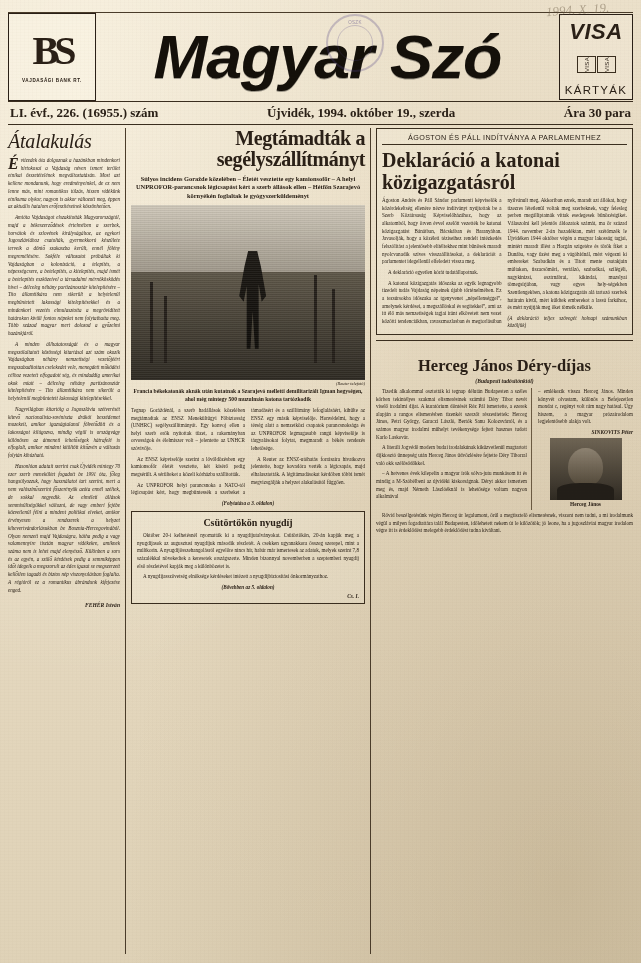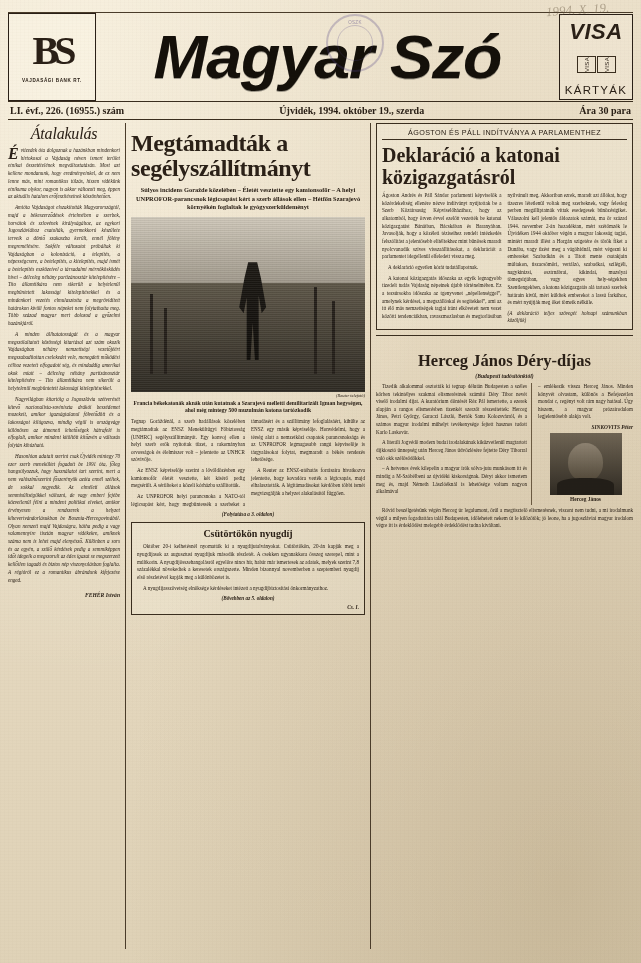--- a/index.html
+++ b/index.html
@@ -61,21 +61,21 @@
   .chip{width:15px;height:17px;border:1px solid #3a2e1f;
     font-size:6px;display:flex;align-items:center;justify-content:center;
     font-family:"Liberation Sans",sans-serif;transform:rotate(-90deg);letter-spacing:.3px;}
   .visa-kart{font-family:"Liberation Sans",sans-serif;font-size:11.5px;letter-spacing:1.3px;}
   .slogan{
     text-align:center;font-family:"Liberation Sans",sans-serif;
     font-size:12.5px;letter-spacing:3.4px;margin:7px 0 5px 0;color:#241c12;
   }
   .issue-row{
     display:flex;justify-content:space-between;align-items:center;
-    font-size:10px;font-weight:bold;padding:3px 2px 3px 2px;
+    font-size:13px;font-weight:bold;padding:3px 2px 3px 2px;
   }
   .issue-row .mid{flex:1;text-align:center;}
   .stamp{
     position:absolute;left:318px;top:14px;width:54px;height:54px;border-radius:50%;
     border:2px solid rgba(78,64,132,.55);opacity:.5;pointer-events:none;
     display:flex;align-items:center;justify-content:center;overflow:hidden;
   }
   .stamp::after{content:"";width:34px;height:34px;border-radius:50%;
     border:1.5px solid rgba(78,64,132,.5);}
   .stamp-txt{position:absolute;font-size:4.5px;color:#4e4084;font-family:"Liberation Sans",sans-serif;
@@ -86,34 +86,34 @@
   
   #grid{display:flex;gap:0;margin-top:3px;height:826px;}
   #col-left{width:118px;flex:0 0 118px;padding-right:5px;box-sizing:border-box;
     border-right:1px solid #4a3c2a;}
   #col-mid{width:245px;flex:0 0 245px;padding:0 5px;box-sizing:border-box;
     border-right:1px solid #4a3c2a;}
   #col-right{flex:1 1 auto;padding-left:5px;box-sizing:border-box;}
 
   
   .edit-title{
-    font-size:16px;font-style:italic;font-weight:normal;text-align:center;
+    font-size:20px;font-style:italic;font-weight:normal;
     margin:2px 0 4px 0;font-family:"Liberation Serif",serif;letter-spacing:-.2px;
   }
   .edit-body{font-size:5.1px;line-height:1.52;text-align:justify;font-style:italic;
     column-count:1;hyphens:auto;}
   .edit-body p{margin:0 0 3px 0;text-indent:7px;}
   .edit-body p.first{text-indent:0;}
   .dropcap{float:left;font-size:16px;line-height:12px;font-style:italic;font-weight:bold;
     padding:1px 2px 0 0;}
   .sig{text-align:right;font-size:5.6px;font-weight:bold;font-style:italic;margin-top:5px;}
 
   
   .head-main{
-    font-size:24px;font-weight:bold;text-align:left;line-height:1.05;margin:8px 0 5px 0;
+    font-size:20px;font-weight:bold;text-align:right;line-height:1.05;margin:0 0 5px 0;
     letter-spacing:-.4px;
   }
   .deck{font-size:6.4px;font-weight:bold;text-align:center;line-height:1.32;margin:0 0 5px 0;}
   .photo{
     width:100%;height:175px;position:relative;overflow:hidden;border:0;
     background:
       linear-gradient(180deg,#b9b0a0 0%,#8e8578 26%,#6d6659 48%,#4e483f 72%,#3b362f 100%);
   }
   .photo .sky{position:absolute;left:0;top:0;right:0;height:40%;
     background:linear-gradient(180deg,#cfc8ba,#9e978a);}

